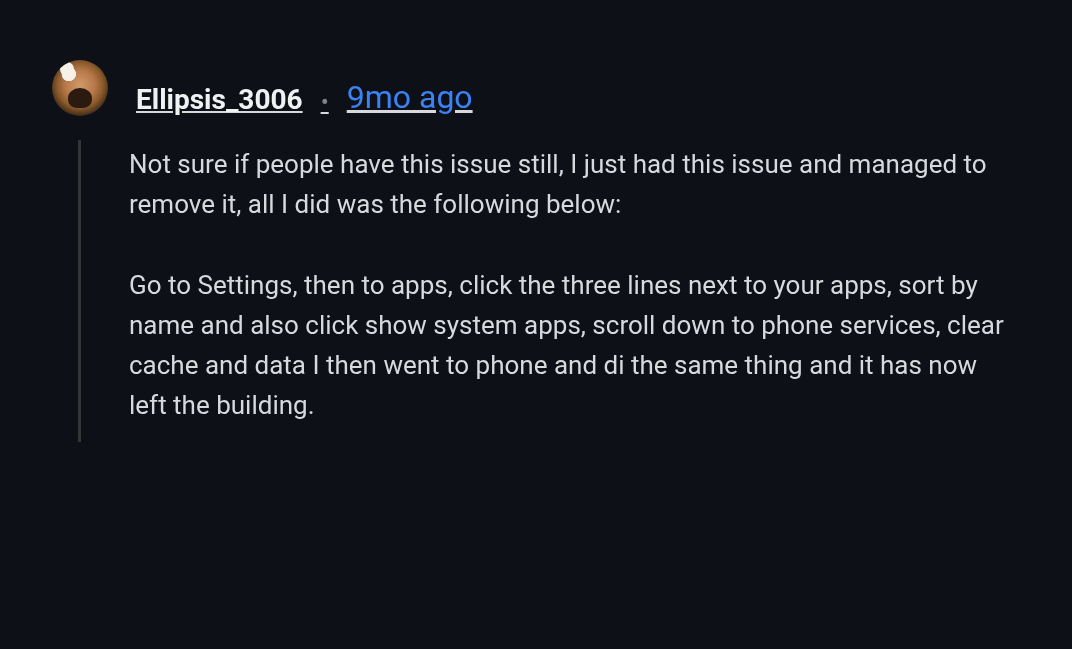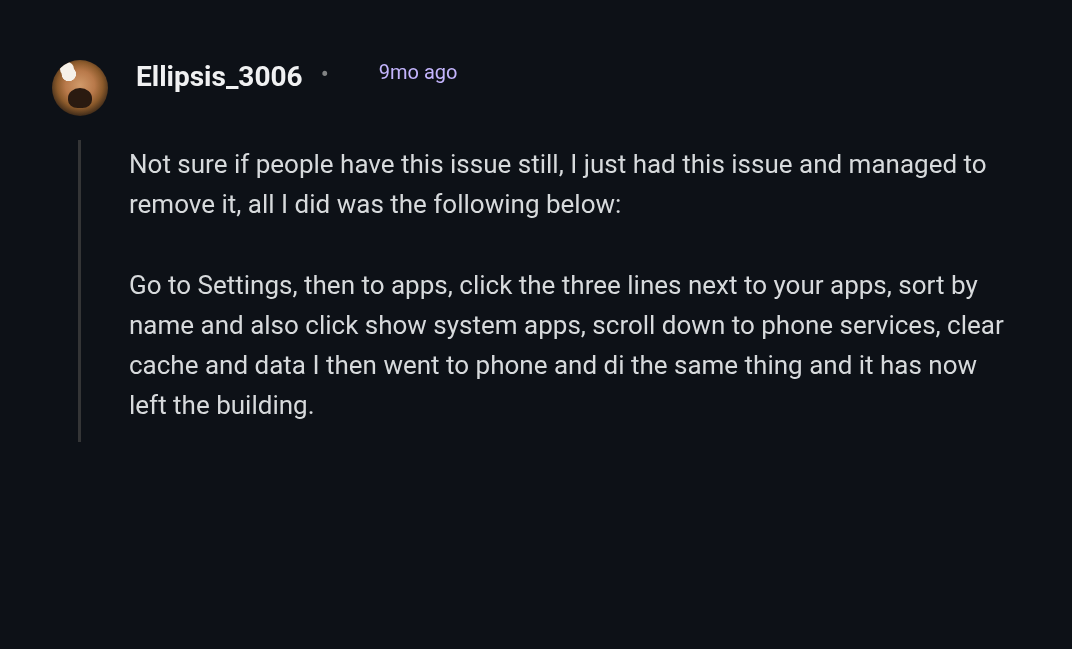--- a/index.html
+++ b/index.html
@@ -13,23 +13,24 @@
     height: 649px;
     font-family: -apple-system, BlinkMacSystemFont, "Segoe UI", Roboto, Helvetica, Arial, sans-serif;
     color: #d7dadc;
     overflow: hidden;
   }
   .comment-container {
     padding: 60px 48px 0 52px;
   }
   .comment-header {
     display: flex;
-    align-items: flex-start;
+    align-items: flex-end;
     gap: 16px;
     margin-bottom: 24px;
+    text-decoration: underline;
   }
   .avatar {
     width: 56px;
     height: 56px;
     border-radius: 50%;
     background: radial-gradient(circle at 30% 25%, #f5f0e8 0%, #f5f0e8 12%, transparent 13%),
                 radial-gradient(circle at 50% 45%, #d19a6a 0%, #b8794a 35%, #8b5a2b 55%, #3a2818 75%);
     flex-shrink: 0;
     position: relative;
     overflow: hidden;
@@ -60,24 +61,23 @@
     font-size: 28px;
     color: #f0f1f2;
     margin-left: 12px;
   }
   .dot-separator {
     color: #818384;
     font-size: 24px;
     margin: 0 2px;
   }
   .timestamp {
-    color: #c4b5fd;
-    font-size: 20px;
+    color: #3b82f6;
+    font-size: 32px;
     font-weight: 400;
-    margin-left: 32px;
   }
   .comment-body-wrapper {
     display: flex;
   }
   .thread-line {
     width: 3px;
     background: #343536;
     margin-left: 26px;
     margin-right: 48px;
     flex-shrink: 0;

